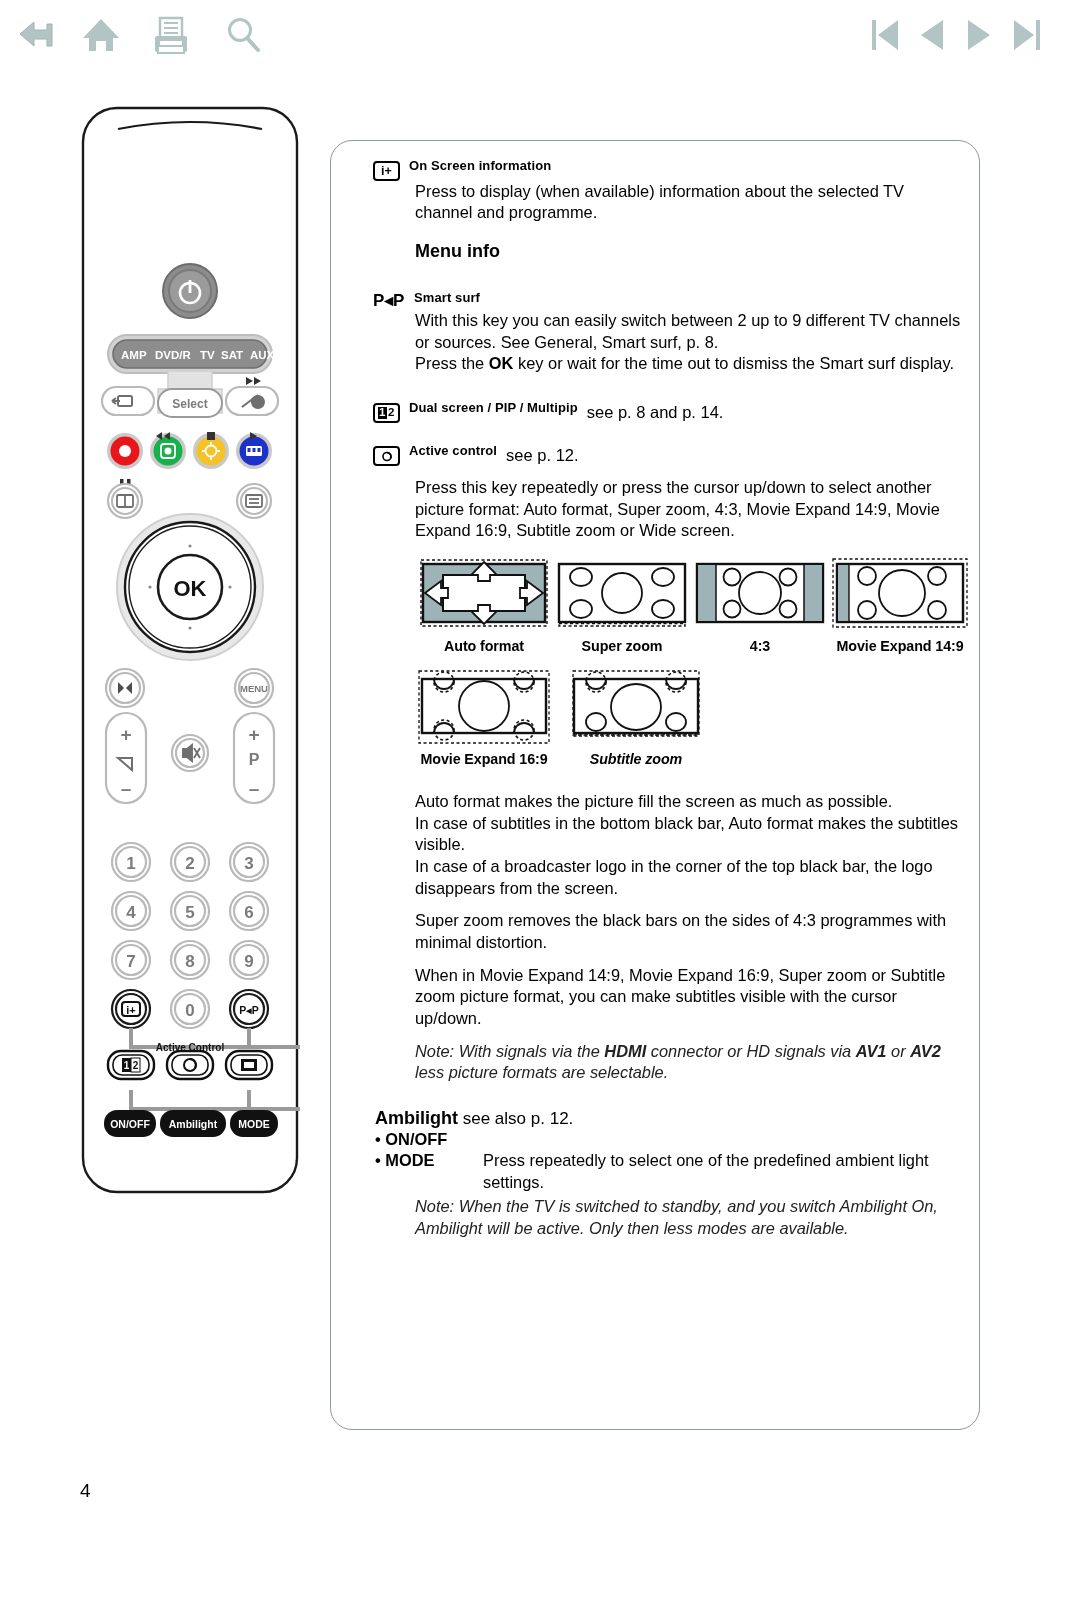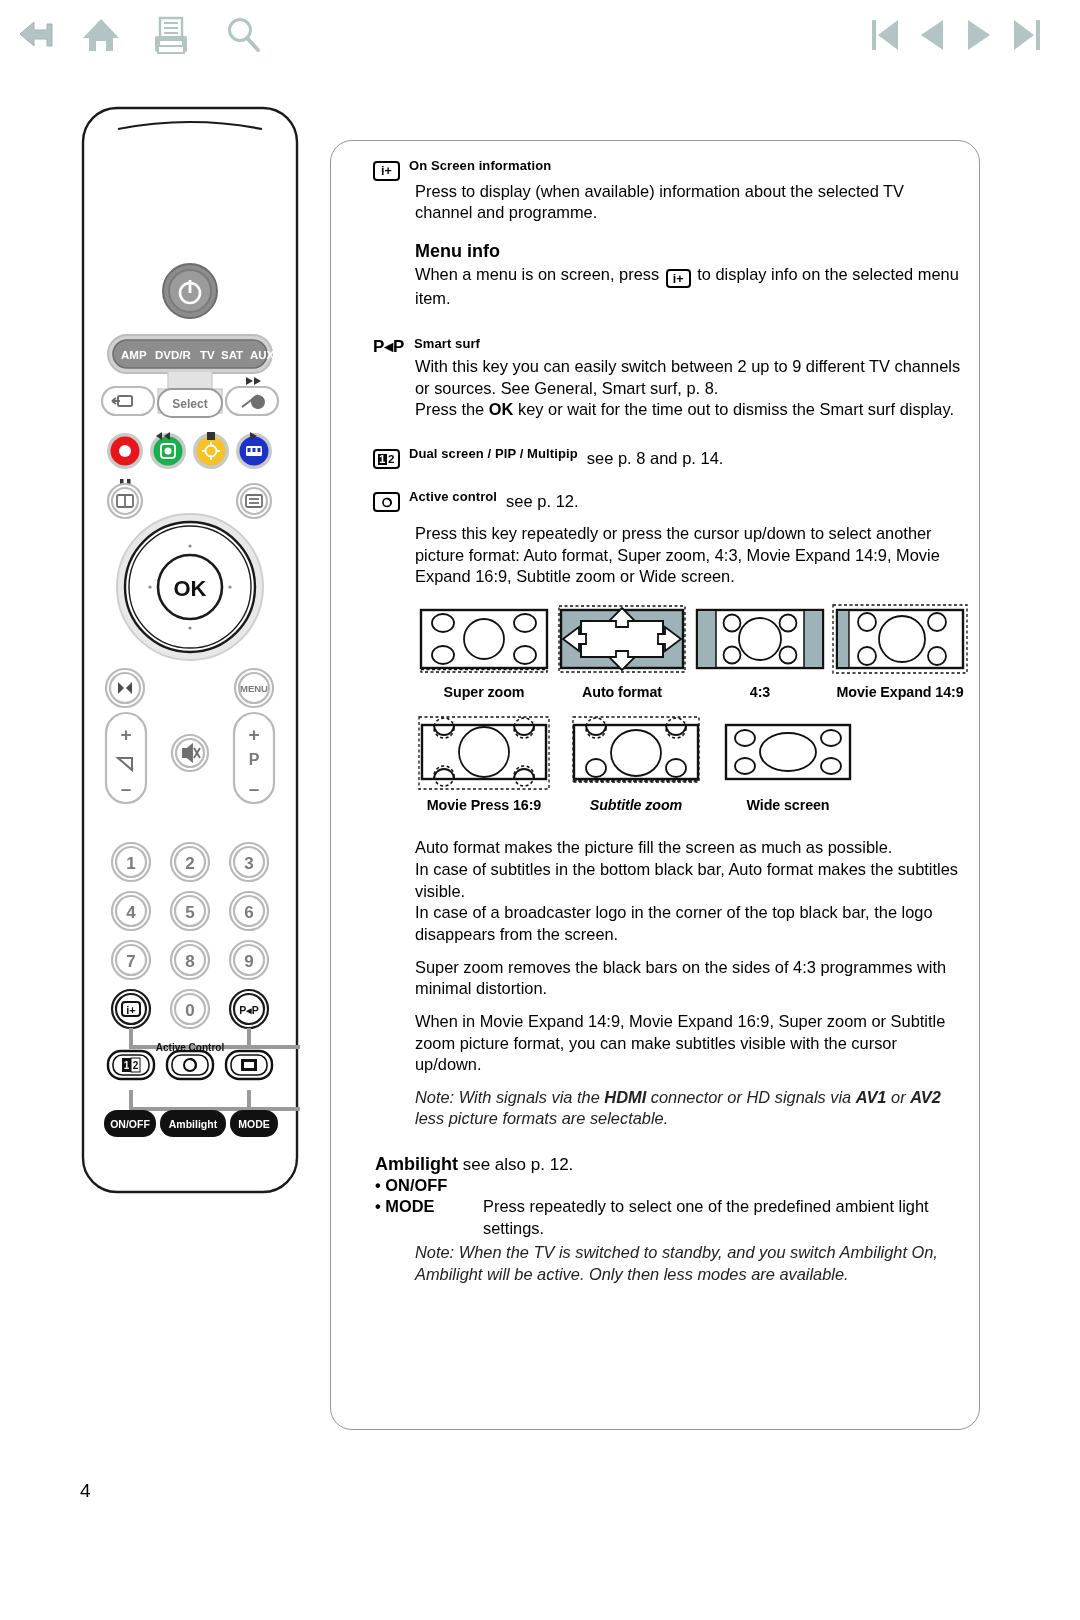--- a/index.html
+++ b/index.html
@@ -381,25 +381,20 @@
 
     <div class="h-row" style="margin-top:4px;">
       <span class="keybadge kb-box" style="margin-top:2px;">i+</span>
       <span class="h-title">On Screen information</span>
     </div>
     <p class="body">Press to display (when available) information about the selected TV channel and programme.</p>
 
     <div class="gap-m"></div>
 
     <div class="sec-head">Menu info</div>
-    <p class="body">
-      <span>When a menu is on screen, press</span>
-      <span class="keybadge kb-box kb-inline">i+</span>
-      <span>to display info on the selected menu item.</span>
-    </p>
 
     <div class="gap-m"></div>
 
     <div class="h-row">
       <span class="h-title" style="width:32px;font-size:17px;">P◂P</span>
       <span class="h-title">Smart surf</span>
     </div>
     <p class="body">With this key you can easily switch between 2 up to 9 different TV channels or sources. See General, Smart surf, p. 8.</p>
     <p class="body tight">
       <span>Press the</span>
@@ -431,45 +426,45 @@
       <span class="h-sub" style="margin-top:2px;">see p. 12.</span>
     </div>
 
     <div class="gap-s"></div>
 
     <p class="body">Press this key repeatedly or press the cursor up/down to select another picture format: Auto format, Super zoom, 4:3, Movie Expand 14:9, Movie Expand 16:9, Subtitle zoom or Wide screen.</p>
 
     <div id="figs">
 
       <div class="fig-row">
+
+        <div class="fig-cell" style="width:152px;">
+          <svg width="138" height="78" viewBox="0 0 138 78">
+            <rect x="6" y="5" width="126" height="66" fill="none" stroke="#111" stroke-width="1.4" stroke-dasharray="3,2.5"></rect>
+            <rect x="8" y="9" width="122" height="58" fill="#9db3b8" stroke="#111" stroke-width="2.4"></rect>
+            <rect x="28" y="20" width="82" height="36" fill="#fff" stroke="#111" stroke-width="2"></rect>
+            <path d="M69 7 L82 20 L75 20 L75 26 L63 26 L63 20 L56 20 Z" fill="#fff" stroke="#111" stroke-width="1.8"></path>
+            <path d="M69 69 L56 56 L63 56 L63 50 L75 50 L75 56 L82 56 Z" fill="#fff" stroke="#111" stroke-width="1.8"></path>
+            <path d="M10 38 L26 26 L26 33 L33 33 L33 43 L26 43 L26 50 Z" fill="#fff" stroke="#111" stroke-width="1.8"></path>
+            <path d="M128 38 L112 26 L112 33 L105 33 L105 43 L112 43 L112 50 Z" fill="#fff" stroke="#111" stroke-width="1.8"></path>
+          </svg>
+          <div class="fig-label" style="width:138px;">Auto format</div>
+        </div>
 
         <div class="fig-cell" style="width:152px;">
           <svg width="138" height="78" viewBox="0 0 138 78">
             <rect x="6" y="9" width="126" height="58" fill="#fff" stroke="#111" stroke-width="2.4"></rect>
             <rect x="6" y="68.5" width="126" height="2.5" fill="none" stroke="#111" stroke-width="1.4" stroke-dasharray="3,2.5"></rect>
             <circle cx="69" cy="38" r="20" fill="none" stroke="#111" stroke-width="1.8"></circle>
             <ellipse cx="28" cy="22" rx="11" ry="9" fill="none" stroke="#111" stroke-width="1.8"></ellipse>
             <ellipse cx="110" cy="22" rx="11" ry="9" fill="none" stroke="#111" stroke-width="1.8"></ellipse>
             <ellipse cx="28" cy="54" rx="11" ry="9" fill="none" stroke="#111" stroke-width="1.8"></ellipse>
             <ellipse cx="110" cy="54" rx="11" ry="9" fill="none" stroke="#111" stroke-width="1.8"></ellipse>
           </svg>
           <div class="fig-label" style="width:138px;">Super zoom</div>
-        </div>
-
-        <div class="fig-cell" style="width:152px;">
-          <svg width="138" height="78" viewBox="0 0 138 78">
-            <rect x="6" y="5" width="126" height="66" fill="none" stroke="#111" stroke-width="1.4" stroke-dasharray="3,2.5"></rect>
-            <rect x="8" y="9" width="122" height="58" fill="#9db3b8" stroke="#111" stroke-width="2.4"></rect>
-            <rect x="28" y="20" width="82" height="36" fill="#fff" stroke="#111" stroke-width="2"></rect>
-            <path d="M69 7 L82 20 L75 20 L75 26 L63 26 L63 20 L56 20 Z" fill="#fff" stroke="#111" stroke-width="1.8"></path>
-            <path d="M69 69 L56 56 L63 56 L63 50 L75 50 L75 56 L82 56 Z" fill="#fff" stroke="#111" stroke-width="1.8"></path>
-            <path d="M10 38 L26 26 L26 33 L33 33 L33 43 L26 43 L26 50 Z" fill="#fff" stroke="#111" stroke-width="1.8"></path>
-            <path d="M128 38 L112 26 L112 33 L105 33 L105 43 L112 43 L112 50 Z" fill="#fff" stroke="#111" stroke-width="1.8"></path>
-          </svg>
-          <div class="fig-label" style="width:138px;">Auto format</div>
         </div>
 
         <div class="fig-cell" style="width:152px;">
           <svg width="138" height="78" viewBox="0 0 138 78">
             <rect x="6" y="9" width="126" height="58" fill="#fff" stroke="#111" stroke-width="2.4"></rect>
             <rect x="7" y="10" width="18" height="56" fill="#9db3b8"></rect>
             <rect x="113" y="10" width="18" height="56" fill="#9db3b8"></rect>
             <line x1="25" y1="10" x2="25" y2="66" stroke="#111" stroke-width="1.5"></line>
             <line x1="113" y1="10" x2="113" y2="66" stroke="#111" stroke-width="1.5"></line>
             <circle cx="69" cy="38" r="21" fill="none" stroke="#111" stroke-width="1.8"></circle>
@@ -506,50 +501,39 @@
             <circle cx="69" cy="38" r="25" fill="none" stroke="#111" stroke-width="1.8"></circle>
             <circle cx="29" cy="14" r="10" fill="none" stroke="#111" stroke-width="1.6" stroke-dasharray="3,2.5"></circle>
             <circle cx="109" cy="14" r="10" fill="none" stroke="#111" stroke-width="1.6" stroke-dasharray="3,2.5"></circle>
             <circle cx="29" cy="62" r="10" fill="none" stroke="#111" stroke-width="1.6" stroke-dasharray="3,2.5"></circle>
             <circle cx="109" cy="62" r="10" fill="none" stroke="#111" stroke-width="1.6" stroke-dasharray="3,2.5"></circle>
             <path d="M19 11 a10 10 0 0 0 20 0" fill="none" stroke="#111" stroke-width="1.8"></path>
             <path d="M99 11 a10 10 0 0 0 20 0" fill="none" stroke="#111" stroke-width="1.8"></path>
             <path d="M19 65 a10 10 0 0 1 20 0" fill="none" stroke="#111" stroke-width="1.8"></path>
             <path d="M99 65 a10 10 0 0 1 20 0" fill="none" stroke="#111" stroke-width="1.8"></path>
           </svg>
-          <div class="fig-label" style="width:138px;">Movie Press 16:9</div>
+          <div class="fig-label" style="width:138px;">Movie Expand 16:9</div>
         </div>
 
         <div class="fig-cell" style="width:152px;font-style:italic;">
           <svg width="138" height="78" viewBox="0 0 138 78">
             <rect x="6" y="3" width="126" height="64" fill="none" stroke="#111" stroke-width="1.3" stroke-dasharray="3,2.5"></rect>
             <rect x="7" y="11" width="124" height="54" fill="#fff" stroke="#111" stroke-width="2.4"></rect>
             <rect x="7" y="66" width="124" height="2" fill="none" stroke="#111" stroke-width="1.3" stroke-dasharray="3,2.5"></rect>
             <ellipse cx="69" cy="39" rx="25" ry="23" fill="none" stroke="#111" stroke-width="1.8"></ellipse>
             <circle cx="29" cy="14" r="10" fill="none" stroke="#111" stroke-width="1.6" stroke-dasharray="3,2.5"></circle>
             <circle cx="109" cy="14" r="10" fill="none" stroke="#111" stroke-width="1.6" stroke-dasharray="3,2.5"></circle>
             <path d="M19 11 a10 10 0 0 0 20 0" fill="none" stroke="#111" stroke-width="1.8"></path>
             <path d="M99 11 a10 10 0 0 0 20 0" fill="none" stroke="#111" stroke-width="1.8"></path>
             <ellipse cx="29" cy="54" rx="10" ry="9" fill="none" stroke="#111" stroke-width="1.8"></ellipse>
             <ellipse cx="109" cy="54" rx="10" ry="9" fill="none" stroke="#111" stroke-width="1.8"></ellipse>
           </svg>
           <div class="fig-label" style="width:138px;">Subtitle zoom</div>
         </div>
 
-        <div class="fig-cell" style="width:152px;">
-          <svg width="138" height="78" viewBox="0 0 138 78">
-            <rect x="7" y="11" width="124" height="54" fill="#fff" stroke="#111" stroke-width="2.4"></rect>
-            <ellipse cx="69" cy="38" rx="28" ry="19" fill="none" stroke="#111" stroke-width="1.8"></ellipse>
-            <ellipse cx="26" cy="24" rx="10" ry="8" fill="none" stroke="#111" stroke-width="1.8"></ellipse>
-            <ellipse cx="112" cy="24" rx="10" ry="8" fill="none" stroke="#111" stroke-width="1.8"></ellipse>
-            <ellipse cx="26" cy="52" rx="10" ry="8" fill="none" stroke="#111" stroke-width="1.8"></ellipse>
-            <ellipse cx="112" cy="52" rx="10" ry="8" fill="none" stroke="#111" stroke-width="1.8"></ellipse>
-          </svg>
-          <div class="fig-label" style="width:138px;">Wide screen</div>
-        </div>
       </div>
     </div>
 
     <div class="gap-l"></div>
 
     <p class="body-flush" style="white-space:pre-line;">Auto format makes the picture fill the screen as much as possible.
 In case of subtitles in the bottom black bar, Auto format makes the subtitles visible.
 In case of a broadcaster logo in the corner of the top black bar, the logo disappears from the screen.</p>
     <div class="gap-s"></div>
     <p class="body-flush">Super zoom removes the black bars on the sides of 4:3 programmes with minimal distortion.</p>

